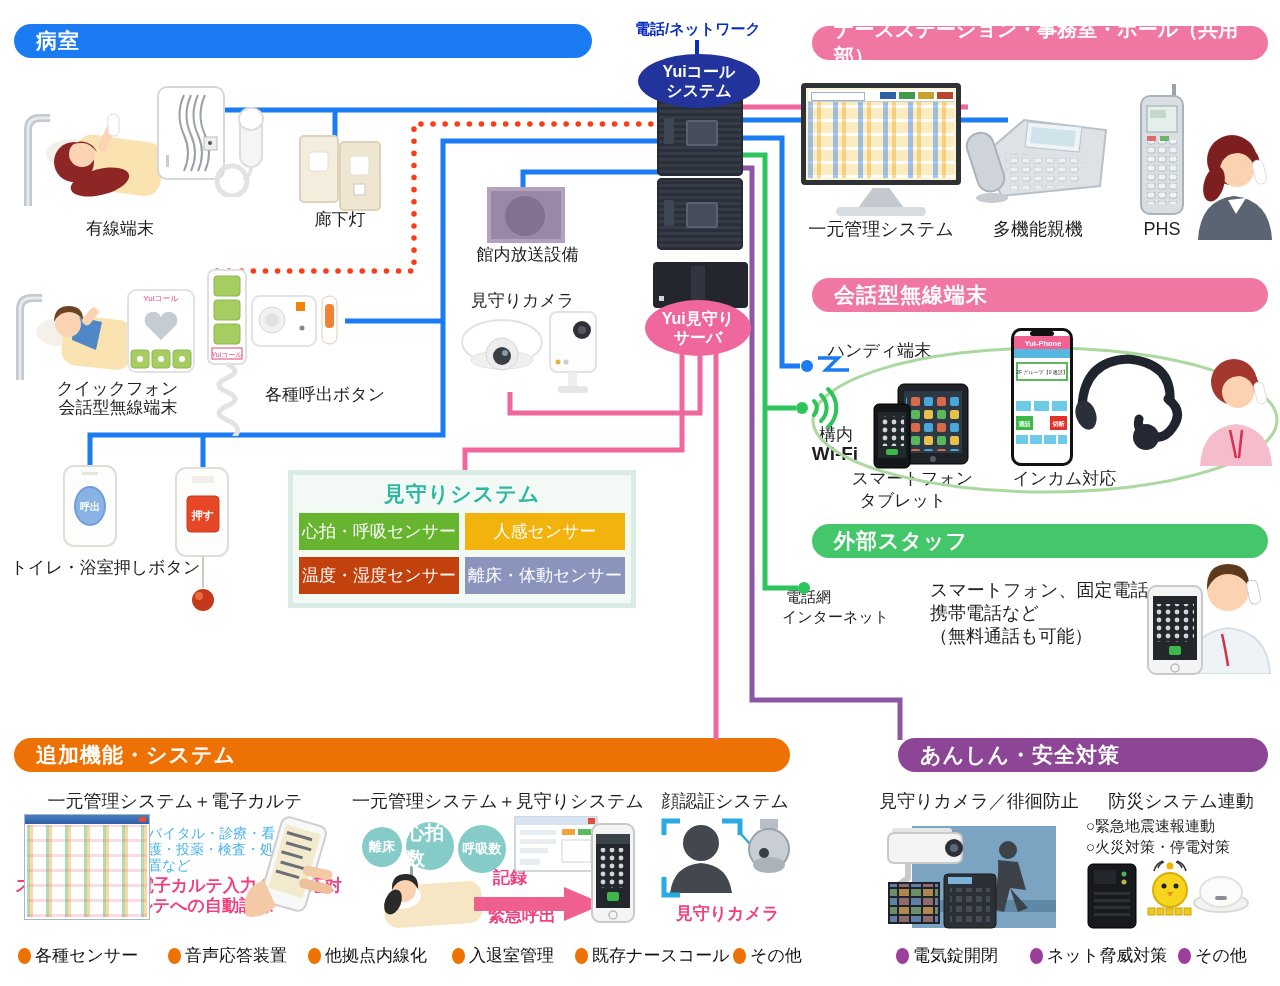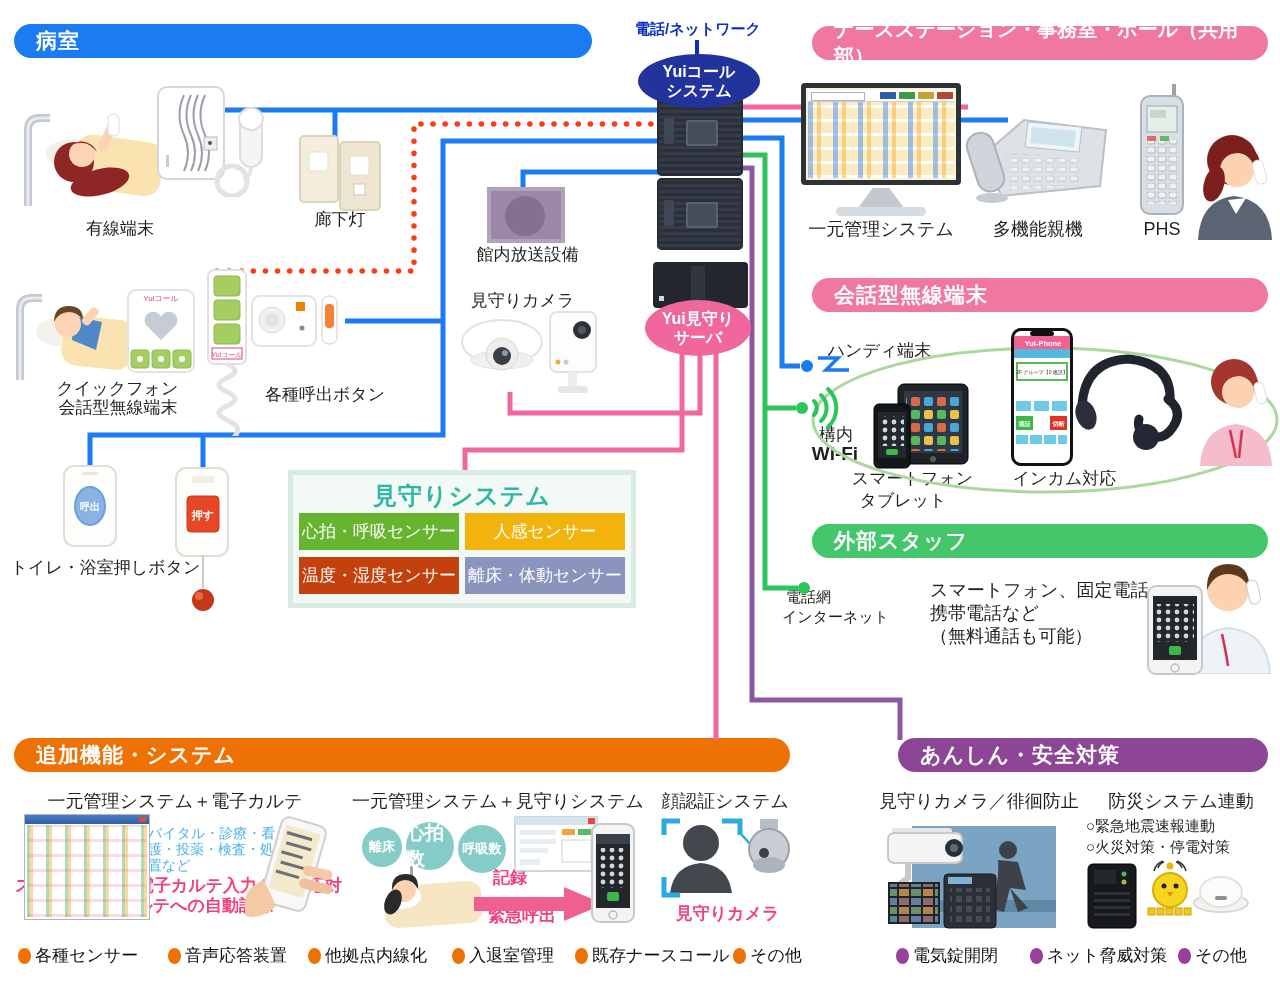--- a/index.html
+++ b/index.html
@@ -34,21 +34,21 @@
         border-radius:5px;box-shadow:inset 0 0 0 2px #262b34;z-index:8;}
   .unit .plate{position:absolute;left:50%;top:24px;width:28px;height:22px;margin-left:-14px;
         background:#454c5a;border:2px solid #5a6170;border-radius:2px;}
   .unit .slot{position:absolute;left:7px;top:22px;width:10px;height:26px;background:#3f4654;border-radius:2px;}
   #server-box{position:absolute;left:653px;top:262px;width:95px;height:46px;background:#23262e;border-radius:4px;z-index:8;}
   #server-box .strip{position:absolute;left:38px;top:4px;width:14px;height:38px;background:#31353f;}
   #server-box .led{position:absolute;left:6px;top:34px;width:5px;height:5px;background:#cfd6dc;}
   
   #watch-box{position:absolute;left:288px;top:470px;width:348px;height:138px;background:#f3faf6;
         border:5px solid #d9ece3;box-sizing:border-box;z-index:6;}
-  #watch-box .wtitle{margin-top:5px;text-align:center;font-size:24px;font-weight:bold;color:#2bb8a2;letter-spacing:1px;}
+  #watch-box .wtitle{margin-top:5px;text-align:center;font-size:21px;font-weight:bold;color:#2bb8a2;letter-spacing:1px;}
   .tag{position:absolute;width:160px;height:37px;color:#fff;font-weight:normal;font-size:17px;
         display:flex;align-items:center;justify-content:center;white-space:nowrap;}
   
   #monitor{position:absolute;left:801px;top:83px;width:160px;height:102px;border:5px solid #2e3237;
         border-radius:4px;background:#fcf3d4;box-sizing:border-box;z-index:8;}
   #monitor .scr{position:absolute;inset:2px;
      background-image:
        repeating-linear-gradient(90deg,rgba(70,140,240,.50) 0 5px,rgba(255,255,255,0) 5px 9px,rgba(244,170,40,.45) 9px 13px,rgba(255,255,255,0) 13px 25px),
        repeating-linear-gradient(0deg,#ffffff 0 3px,rgba(250,235,190,.9) 3px 14px);}
   #monitor .bar{position:absolute;left:2px;top:2px;right:2px;height:11px;background:#fff;border-bottom:1px solid #c9cfd8;}

